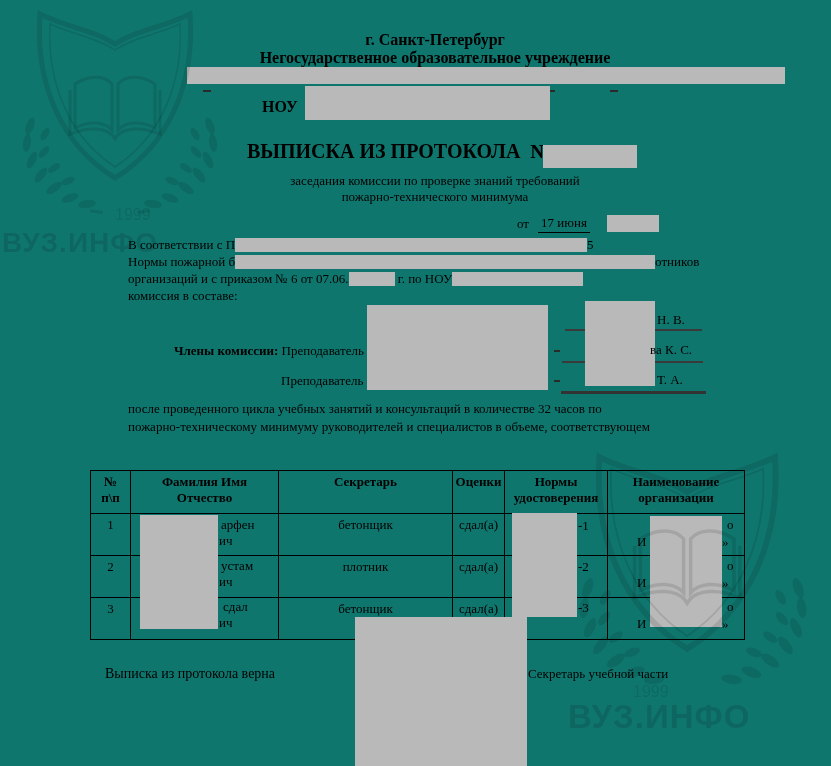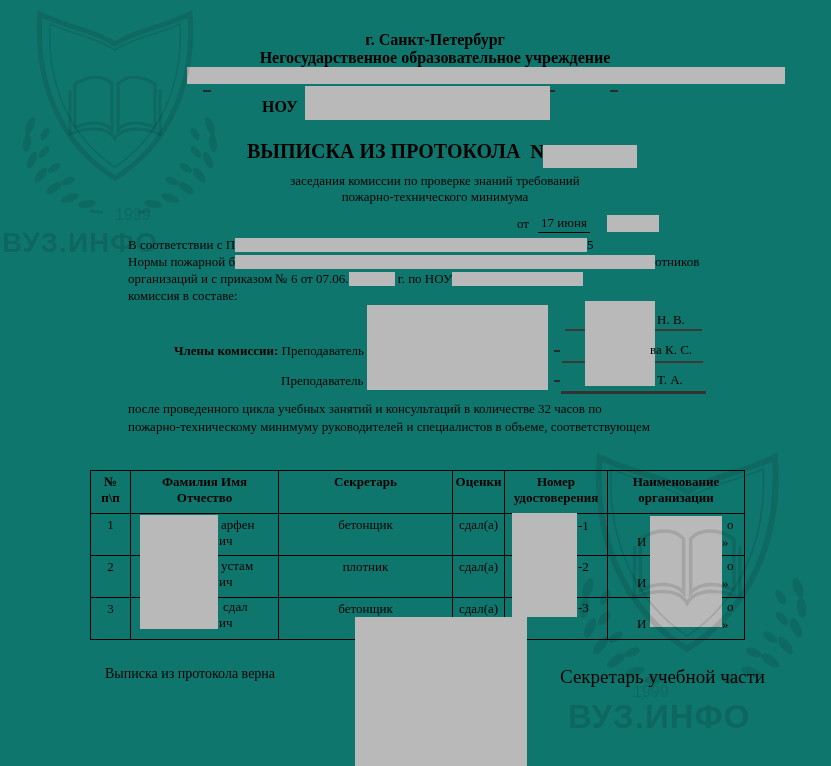--- a/index.html
+++ b/index.html
@@ -102,21 +102,21 @@
             <div>Фамилия Имя</div>
             <div>Отчество</div>
           </td>
       <td class="hdr">
             <div>Секретарь</div>
           </td>
       <td class="hdr">
             <div>Оценки</div>
           </td>
       <td class="hdr">
-            <div>Номер</div>
+            <div>Нормы</div>
             <div>удостоверения</div>
           </td>
       <td class="hdr">
             <div>Наименование</div>
             <div>организации</div>
           </td>
     </tr>
     <tr style="height:42px;">
       <td>1</td>
       <td></td>
@@ -164,21 +164,21 @@
   <div class="frag" style="left:727px;top:599px;">о</div>
   <div class="frag" style="left:637px;top:616px;">И</div>
   <div class="frag" style="left:722px;top:616px;">»</div>
 
   <div class="redact" style="left:140px;top:515px;width:78px;height:114px;"></div>
   <div class="redact" style="left:512px;top:513px;width:65px;height:104px;"></div>
   <div class="redact" style="left:650px;top:516px;width:72px;height:111px;"></div>
   <div class="redact" style="left:355px;top:617px;width:172px;height:149px;"></div>
 
   <div class="abs" style="left:105px;top:666px;font-size:14px;">Выписка из протокола верна</div>
-  <div class="abs" style="left:528px;top:666px;font-size:19px;margin-left:32px;">Секретарь учебной части</div>
+  <div class="abs" style="left:528px;top:666px;font-size:13px;">Секретарь учебной части</div>
 
   <svg class="wm" style="left:2px;top:2px;" width="236" height="218" viewBox="0 0 236 218">
     <g stroke="rgba(0,0,0,0.11)" fill="none">
       <path d="M38,12 C66,26 92,28 113,42 C134,28 160,26 188,12 C193,80 168,142 113,176 C58,142 33,80 38,12 Z" stroke-width="5"></path>
       <path d="M48,22 C72,33 94,35 113,48 C132,35 154,33 178,22 C181,80 160,134 113,165 C66,134 45,80 48,22 Z" stroke-width="1.5"></path>
       <g stroke-width="3">
         <path d="M73,82 C88,72 103,74 110,82 L110,128 C103,120 88,118 73,126 Z"></path>
         <path d="M153,82 C138,72 123,74 116,82 L116,128 C123,120 138,118 153,126 Z"></path>
         <path d="M68,88 L68,132 C88,124 104,126 111,134 L113,137 L115,134 C122,126 138,124 158,132 L158,88"></path>
       </g>

